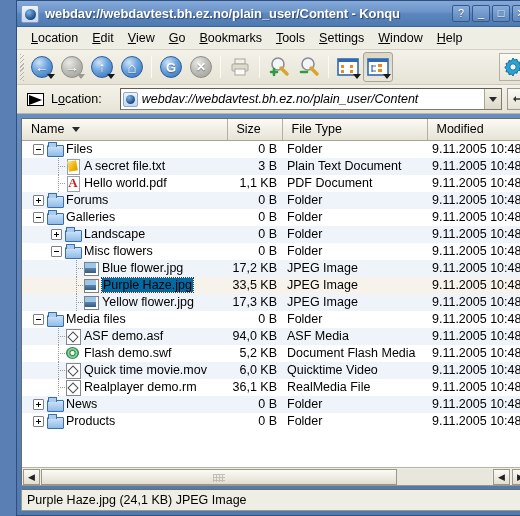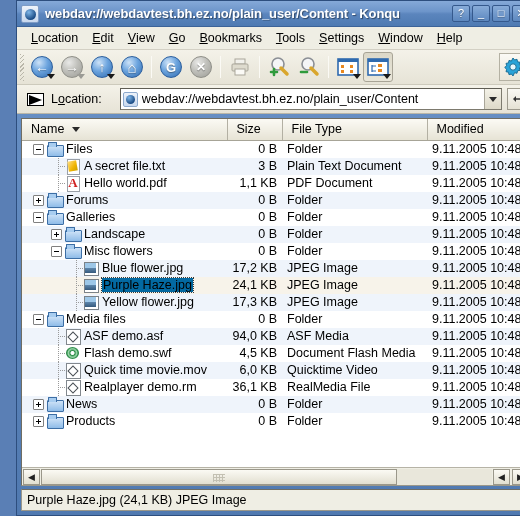--- a/index.html
+++ b/index.html
@@ -147,21 +147,21 @@
   .loc-ico {
     width: 15px; height: 15px; flex:0 0 15px; margin-right: 4px;
     background: linear-gradient(to bottom,#eef3fa,#c8d8ee);
     border: 1px solid #8da9cd; position: relative; border-radius:2px;
   }
   .loc-ico::after {
     content:""; position:absolute; left:2px; top:2px; width:9px; height:9px;
     border-radius:50%;
     background: radial-gradient(circle at 35% 30%, #7fb6e8, #1b4c86 70%);
   }
-  .loc-text { flex:1 1 auto; font-size: 12.5px; white-space: nowrap; overflow: hidden; }
+  .loc-text { flex:1 1 auto; font-size: 12.5px; white-space: nowrap; overflow: hidden; font-style: italic; }
   .loc-drop {
     width: 17px; height: 20px; flex: 0 0 17px;
     background: linear-gradient(to bottom,#f3f1e7,#ddd9c9);
     border-left: 1px solid #a9a699;
     display:flex; align-items:center; justify-content:center;
   }
   .caret { width:0;height:0;border-left:4px solid transparent;border-right:4px solid transparent;border-top:5px solid #2a2a2a; }
   .go-btn {
     width: 22px; height: 22px; margin-left: 5px; flex:0 0 22px;
     border: 1px solid #9d9a8d;
@@ -578,21 +578,21 @@
           </tr>
           <tr class="selrow">
             <td class="name">
               <div class="namecell">
                 <div class="indent" style="width: 42px;"></div>
                 <div class="treestub elbow" style="width: 14px;"></div>
                 <div class="fico ico-img"></div>
                 <span class="selname">Purple Haze.jpg</span>
               </div>
             </td>
-            <td class="size">24,1 KB</td>
+            <td class="size">33,5 KB</td>
             <td>JPEG Image</td>
             <td>9.11.2005 10:48</td>
           </tr>
           <tr class="alt">
             <td class="name">
               <div class="namecell">
                 <div class="indent" style="width: 42px;"></div>
                 <div class="treestub elbow" style="width: 14px;"></div>
                 <div class="fico ico-img"></div>
                 <span>Yellow flower.jpg</span>
@@ -630,21 +630,21 @@
           </tr>
           <tr>
             <td class="name">
               <div class="namecell">
                 <div class="indent" style="width: 24px;"></div>
                 <div class="treestub elbow" style="width: 14px;"></div>
                 <div class="fico ico-flash"></div>
                 <span>Flash demo.swf</span>
               </div>
             </td>
-            <td class="size">4,5 KB</td>
+            <td class="size">5,2 KB</td>
             <td>Document Flash Media</td>
             <td>9.11.2005 10:48</td>
           </tr>
           <tr class="alt">
             <td class="name">
               <div class="namecell">
                 <div class="indent" style="width: 24px;"></div>
                 <div class="treestub elbow" style="width: 14px;"></div>
                 <div class="fico ico-media"></div>
                 <span>Quick time movie.mov</span>

